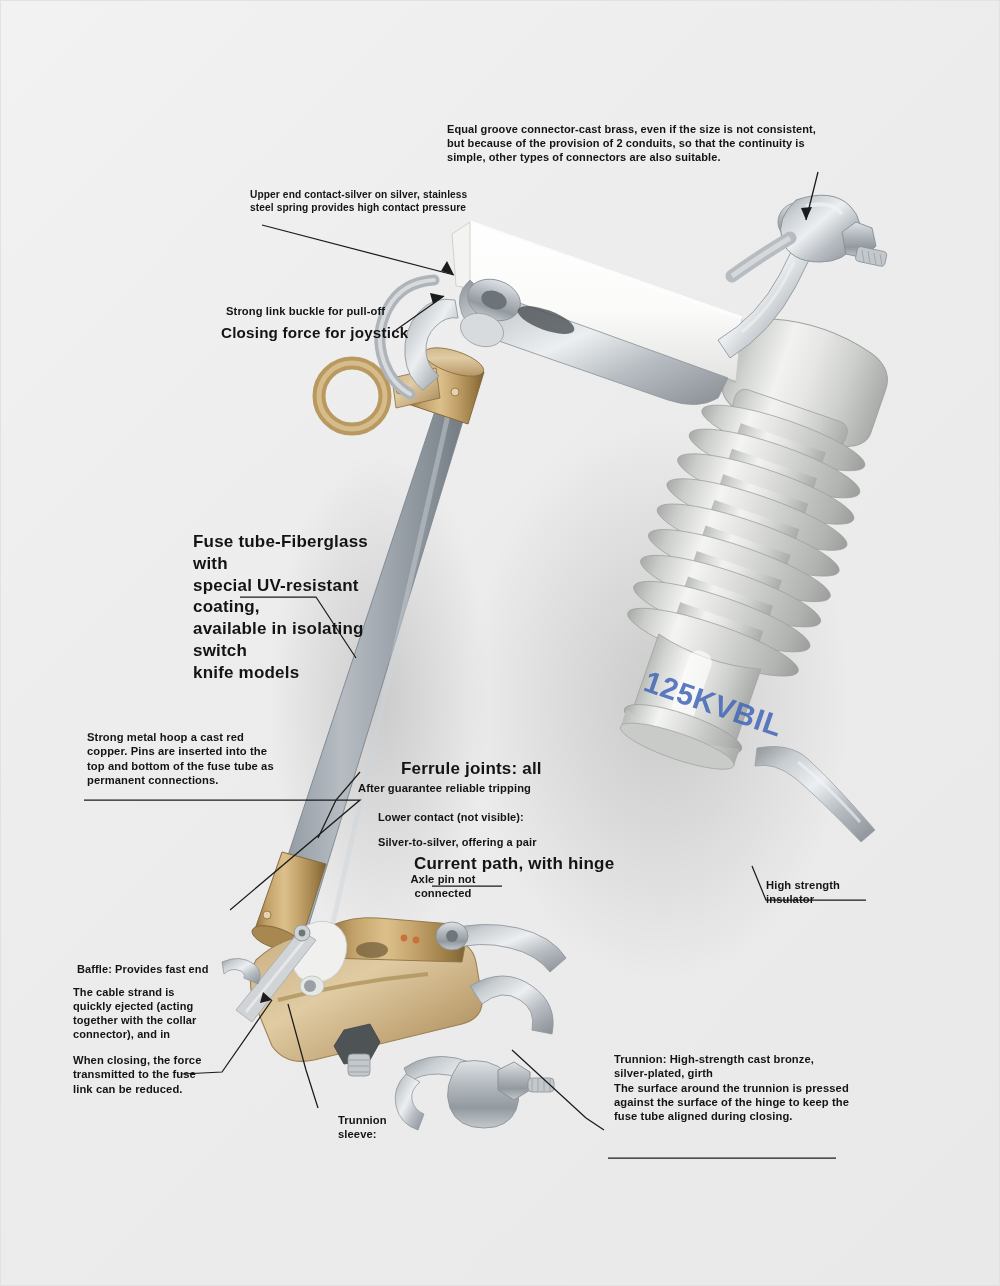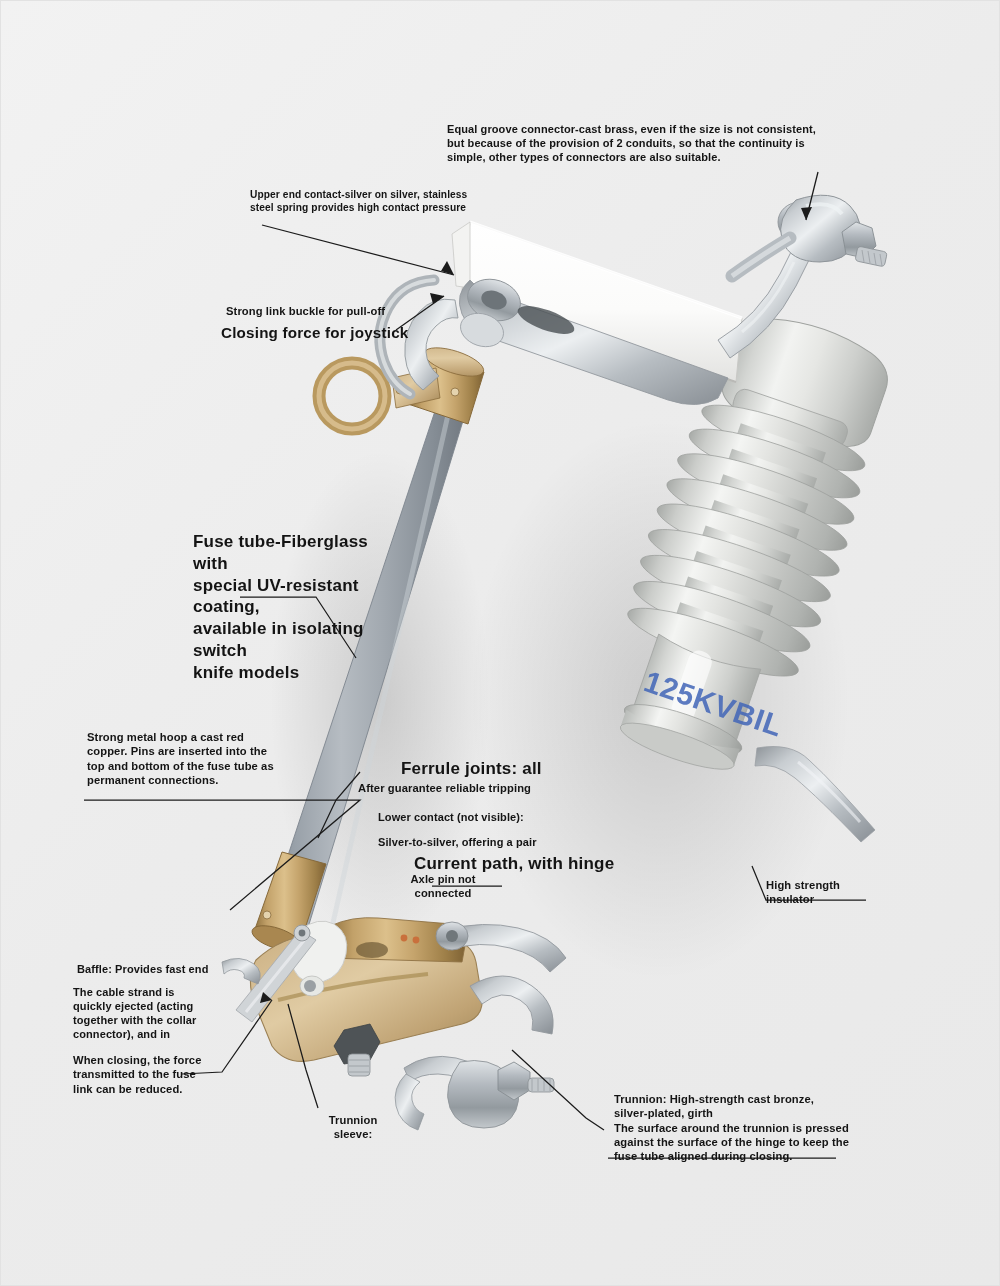--- a/index.html
+++ b/index.html
@@ -398,24 +398,24 @@
 
   <div class="callout c-s12" style="left:73px; top:985px; width:150px;">The cable strand is
 quickly ejected (acting
 together with the collar
 connector), and in</div>
 
   <div class="callout c-s11" style="left:73px; top:1053px; width:150px;">When closing, the force
 transmitted to the fuse
 link can be reduced.</div>
 
-  <div class="callout c-s11" style="left:308px; top:1113px; width:90px;text-align:center;">Trunnion
+  <div class="callout c-s11" style="left:338px; top:1113px; width:90px;">Trunnion
 sleeve:</div>
 
 
-  <div class="callout c-s11" style="left:614px; top:1092px; width:250px;">Trunnion: High-strength cast bronze,
+  <div class="callout c-s11" style="left:614px; top:1052px; width:250px;">Trunnion: High-strength cast bronze,
 silver-plated, girth
 The surface around the trunnion is pressed
 against the surface of the hinge to keep the
 fuse tube aligned during closing.</div>
 
 
 </div>
 
 </body></html>

